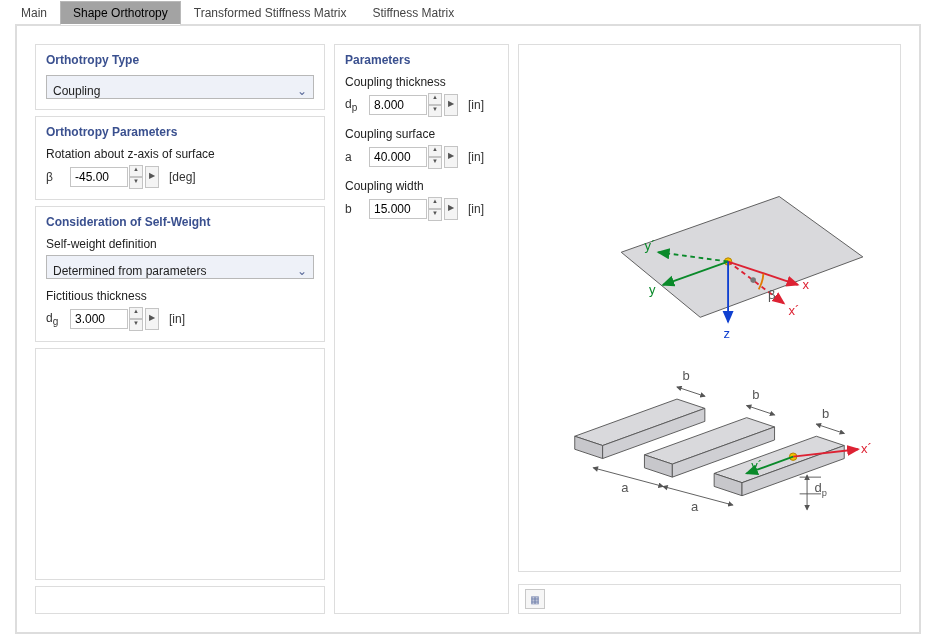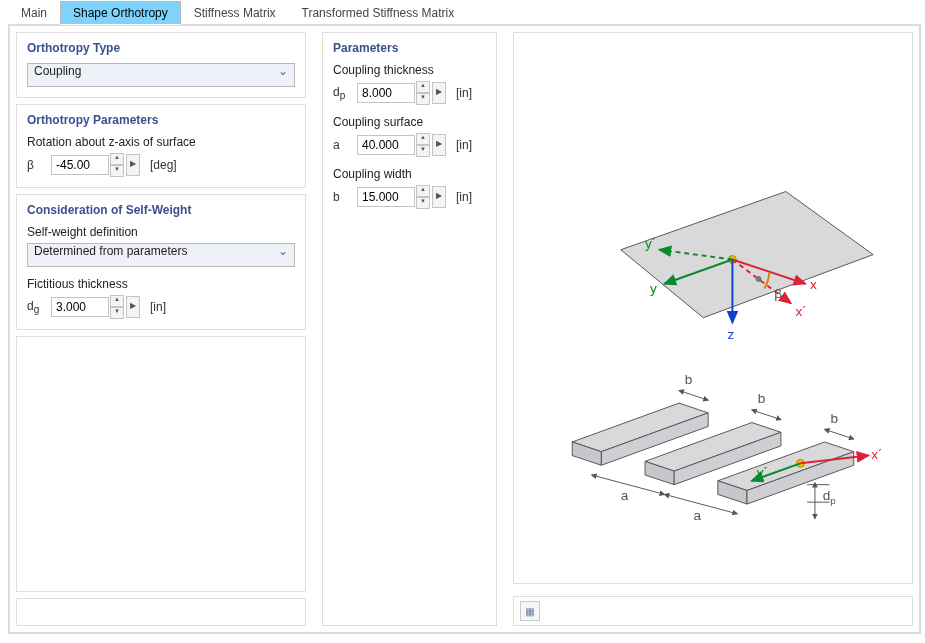--- a/index.html
+++ b/index.html
@@ -1,54 +1,54 @@
 <!DOCTYPE html>
 <html><head>
 <meta charset="utf-8">
 <style>
 html,body{margin:0;padding:0;font-family:"Segoe UI",Arial,sans-serif;font-size:12px;color:#222;background:#fff}
 .app{width:925px;height:643px;position:relative;box-sizing:border-box}
 .tabs{display:flex;height:24px;padding-left:8px}
 .tab{padding:4px 12px;color:#444;cursor:pointer;border:1px solid transparent;border-bottom:none;position:relative;top:1px}
-.tab.active{background:#7dd3fc;border:1px solid #b8b8b8;border-bottom:1px solid #fff;color:#000}
-.body-frame{border:2px solid #ddd;height:610px;margin:0 4px 4px 8px;box-sizing:border-box;padding:6px;display:flex;gap:16px}
+.tab.active{background:#a3a3a3;border:1px solid #b8b8b8;border-bottom:1px solid #fff;color:#000}
+.body-frame{border:2px solid #ddd;height:610px;margin:0 4px 4px 15px;box-sizing:border-box;padding:18px;display:flex;gap:9px}
 .col{display:flex;flex-direction:column;gap:6px}
 .col-left{width:290px}
 .col-mid{width:175px}
 .col-right{flex:1;display:flex;flex-direction:column}
 .panel{border:1px solid #ddd;background:#fff;padding:8px 10px 10px 10px;box-sizing:border-box}
 .panel.flexgrow{flex:1}
 .panel-title{color:#3a508f;font-weight:600;margin-bottom:8px}
 .label{color:#222;margin-bottom:4px}
 .sub{margin-top:10px}
 .row{display:flex;align-items:center;gap:6px}
 .sym{width:18px;color:#333}
-.combo{display:flex;align-items:flex-start;justify-content:space-between;height:22px;border:1px solid #b8b8b8;background:#eef1f8;padding:0 6px;cursor:pointer}
+.combo{display:flex;align-items:flex-end;justify-content:space-between;height:22px;border:1px solid #b8b8b8;background:#eef1f8;padding:0 6px;cursor:pointer}
 .combo .chev{color:#5a6a9a}
 .numbox{display:flex;align-items:center}
 .numinput{width:58px;height:20px;border:1px solid #c4c4c4;padding:0 4px;font-family:inherit;font-size:12px;box-sizing:border-box}
 .spin{display:flex;flex-direction:column;margin-left:1px}
 .spinbtn{width:12px;height:10px;border:1px solid #c4c4c4;background:#f4f4f4;font-size:6px;line-height:6px;text-align:center;cursor:pointer;color:#555}
 .playbtn{width:12px;height:20px;border:1px solid #c4c4c4;background:#f4f4f4;margin-left:2px;font-size:8px;line-height:18px;text-align:center;cursor:pointer;color:#555}
 .unit{margin-left:4px;color:#333}
 .preview{flex:1;border:1px solid #ddd;background:#fff;position:relative}
 .bottom-strip{height:28px;border:1px solid #ddd;margin-top:6px;background:#fff;display:flex;align-items:center;padding:0 6px}
 .iconbtn{width:18px;height:18px;border:1px solid #c8c8c8;background:#f6f6f6;display:flex;align-items:center;justify-content:center;cursor:pointer}
 svg text{font-family:"Segoe UI",Arial,sans-serif}
 </style>
 </head>
 <body>
 
 <div class="app">
 
   <div class="tabs">
     <div class="tab">Main</div>
     <div class="tab active">Shape Orthotropy</div>
+    <div class="tab">Transformed Stiffness Matrix</div>
     <div class="tab">Stiffness Matrix</div>
-    <div class="tab">Transformed Stiffness Matrix</div>
   </div>
 
   <div class="body-frame">
 
     <div class="col col-left">
 
       <div class="panel">
         <div class="panel-title">Orthotropy Type</div>
         <div class="combo">
           <span>Coupling</span>

